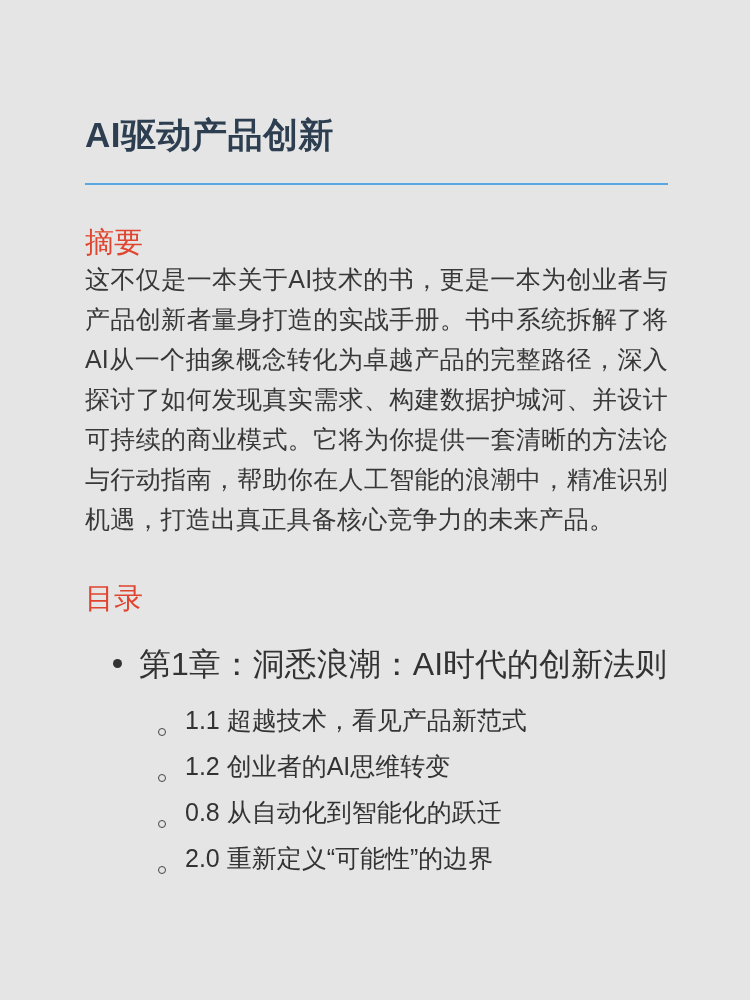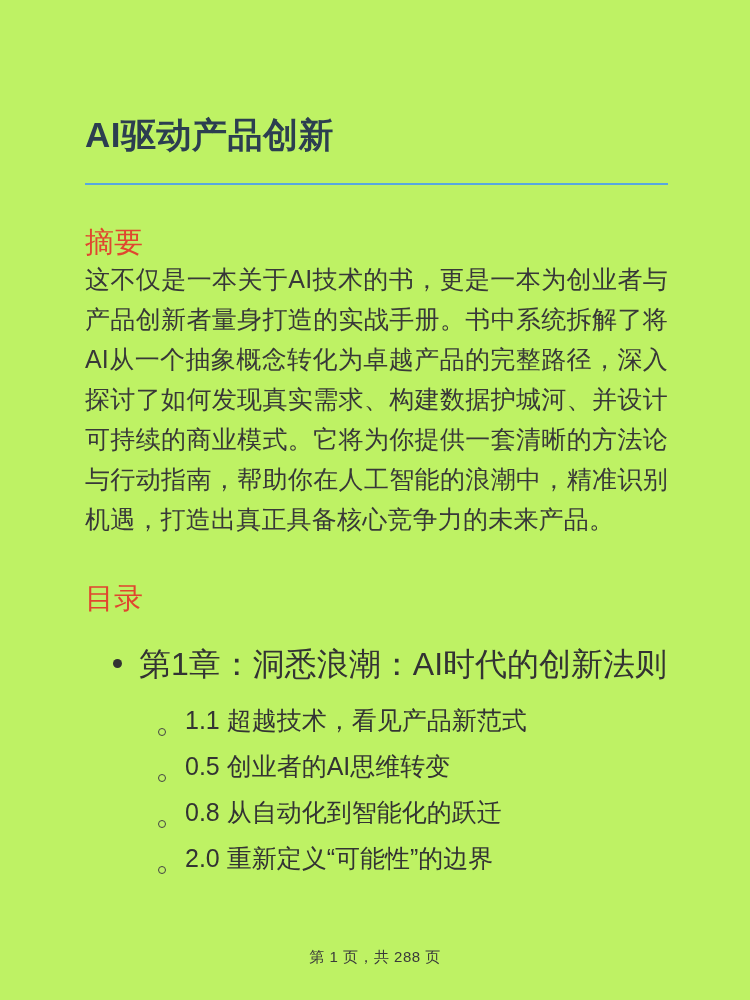--- a/index.html
+++ b/index.html
@@ -2,21 +2,21 @@
 <html><head>
 <meta charset="utf-8">
 <style>
   * { margin: 0; padding: 0; box-sizing: border-box; }
   html, body { background: #ffffff; }
   .page {
     position: relative;
     width: 750px;
     height: 1000px;
     margin: 0 auto;
-    background: #bef264;
+    background: #e5e5e5;
     overflow: hidden;
     font-family: "Liberation Sans", "DejaVu Sans", sans-serif;
     color: #383838;
   }
   .content {
     padding: 113px 82px 0 85px;
   }
   .doc-title {
     font-size: 35px;
     line-height: 44px;
@@ -121,30 +121,29 @@
           <span class="bullet-disc"></span>
           <span>第1章：洞悉浪潮：AI时代的创新法则</span>
         </div>
         <ul class="toc-sublist">
           <li class="toc-subitem-row">
             <span class="bullet-circle"></span>
             <span>1.1 超越技术，看见产品新范式</span>
           </li>
           <li class="toc-subitem-row">
             <span class="bullet-circle"></span>
-            <span>0.5 创业者的AI思维转变</span>
+            <span>1.2 创业者的AI思维转变</span>
           </li>
           <li class="toc-subitem-row">
             <span class="bullet-circle"></span>
             <span>0.8 从自动化到智能化的跃迁</span>
           </li>
           <li class="toc-subitem-row">
             <span class="bullet-circle"></span>
             <span>2.0 重新定义“可能性”的边界</span>
           </li>
         </ul>
       </li>
     </ul>
 
   </div>
 
-  <div class="page-footer">第 1 页，共 288 页</div>
 </div>
 
 </body></html>

